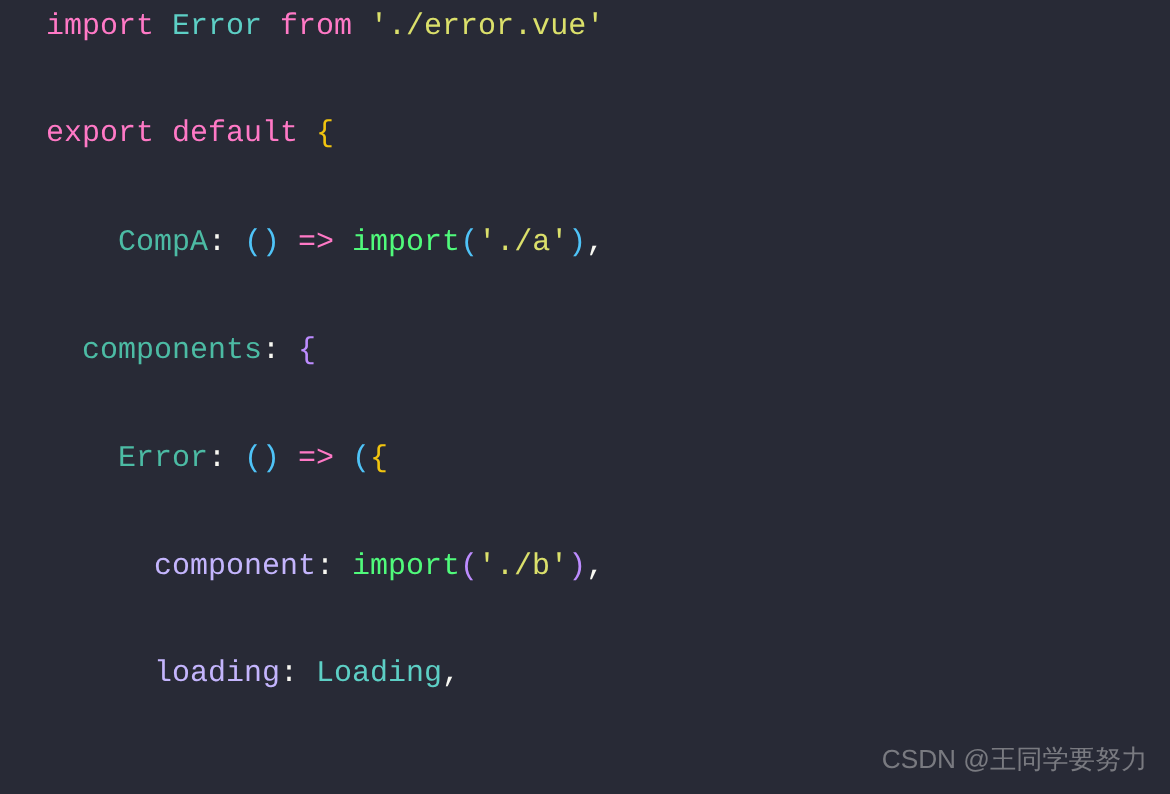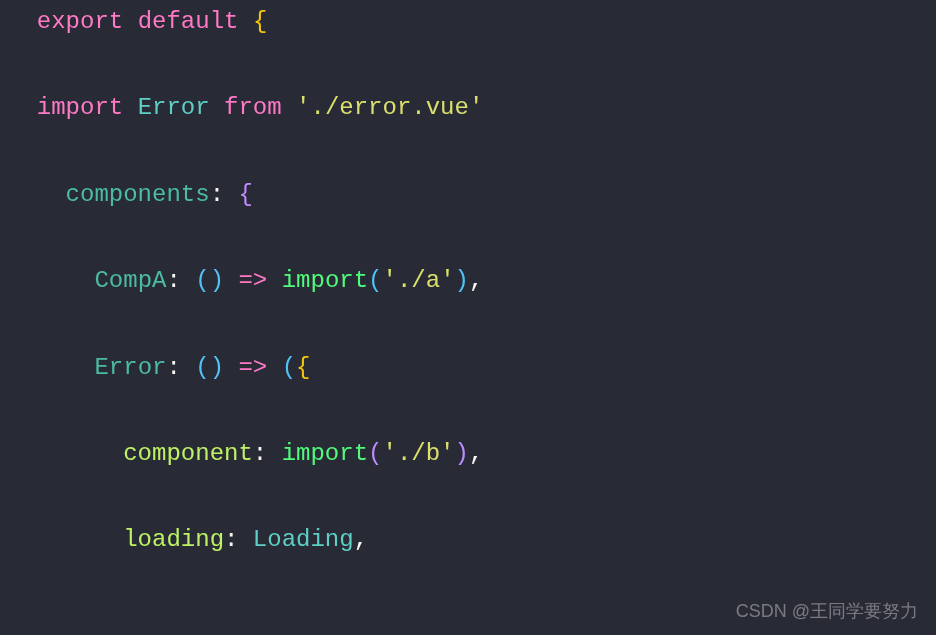--- a/index.html
+++ b/index.html
@@ -33,41 +33,41 @@
       position: relative;
     }
     .keyword { color: #ff79c6; }
     .bracket-purple { color: #bd8cff; }
     .bracket-yellow { color: #f1c40f; }
     .bracket-blue { color: #4fc3f7; }
     .identifier2 { color: #5dcfc5; }
     .string { color: #dbe06b; }
     .punctuation { color: #f8f8f2; }
     .prop { color: #4cbba4; }
-    .prop-alt { color: #bef264; }
+    .prop-alt { color: #c4b5fd; }
     .arrow { color: #ff79c6; }
     .fn { color: #50fa7b; }
     .watermark {
       position: absolute;
       bottom: 8px;
       right: 18px;
       color: rgba(220, 220, 220, 0.45);
-      font-size: 18px;
+      font-size: 21px;
       font-family: "Microsoft YaHei", sans-serif;
     }
   </style>
 </head>
 <body>
 
 <div class="code-container">
 <pre>
+<span class="line">  <span class="keyword">import</span> <span class="identifier2">Error</span> <span class="keyword">from</span> <span class="string">'./error.vue'</span></span>
 <span class="line">  <span class="keyword">export</span> <span class="keyword">default</span> <span class="bracket-yellow">{</span></span>
-<span class="line">  <span class="keyword">import</span> <span class="identifier2">Error</span> <span class="keyword">from</span> <span class="string">'./error.vue'</span></span>
+<span class="line">      <span class="prop">CompA</span><span class="punctuation">:</span> <span class="bracket-blue">(</span><span class="bracket-blue">)</span> <span class="arrow">=&gt;</span> <span class="fn">import</span><span class="bracket-blue">(</span><span class="string">'./a'</span><span class="bracket-blue">)</span><span class="punctuation">,</span></span>
 <span class="line">    <span class="prop">components</span><span class="punctuation">:</span> <span class="bracket-purple">{</span></span>
-<span class="line">      <span class="prop">CompA</span><span class="punctuation">:</span> <span class="bracket-blue">(</span><span class="bracket-blue">)</span> <span class="arrow">=&gt;</span> <span class="fn">import</span><span class="bracket-blue">(</span><span class="string">'./a'</span><span class="bracket-blue">)</span><span class="punctuation">,</span></span>
 <span class="line">      <span class="prop">Error</span><span class="punctuation">:</span> <span class="bracket-blue">(</span><span class="bracket-blue">)</span> <span class="arrow">=&gt;</span> <span class="bracket-blue">(</span><span class="bracket-yellow">{</span></span>
 <span class="line">        <span class="prop-alt">component</span><span class="punctuation">:</span> <span class="fn">import</span><span class="bracket-purple">(</span><span class="string">'./b'</span><span class="bracket-purple">)</span><span class="punctuation">,</span></span>
 <span class="line">        <span class="prop-alt">loading</span><span class="punctuation">:</span> <span class="identifier2">Loading</span><span class="punctuation">,</span></span>
 
 
 
 
 
 </pre>
 </div>

